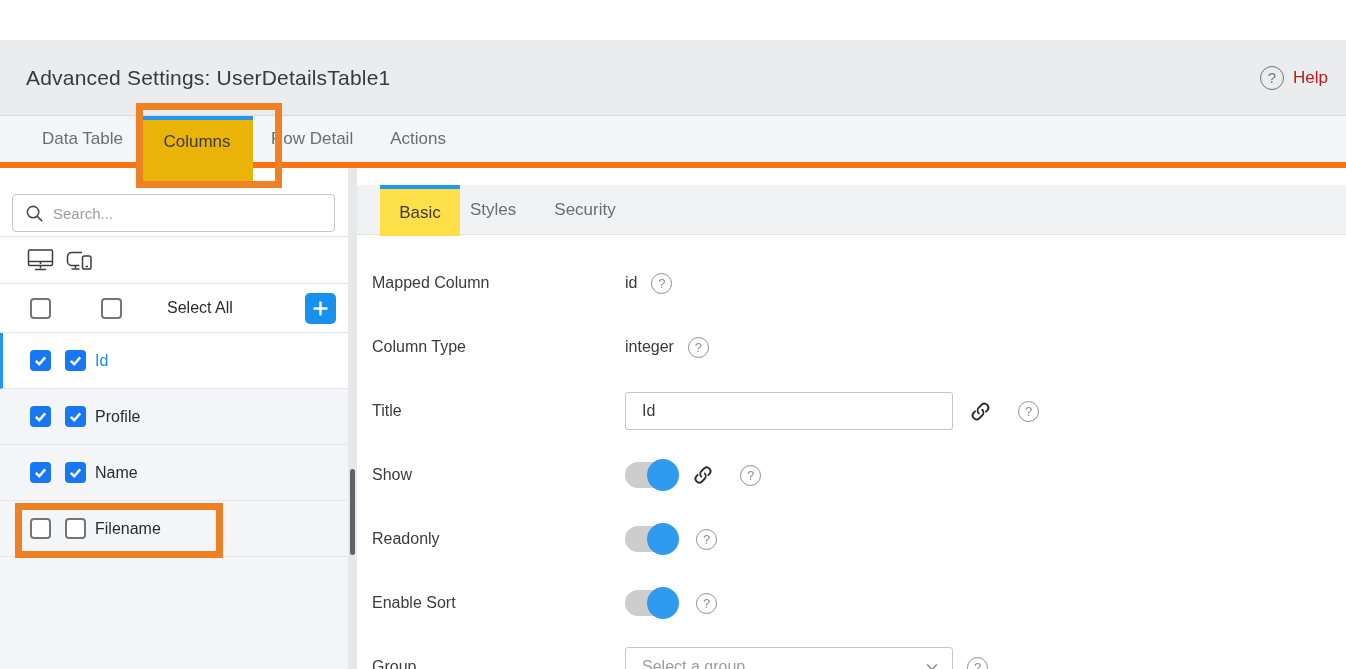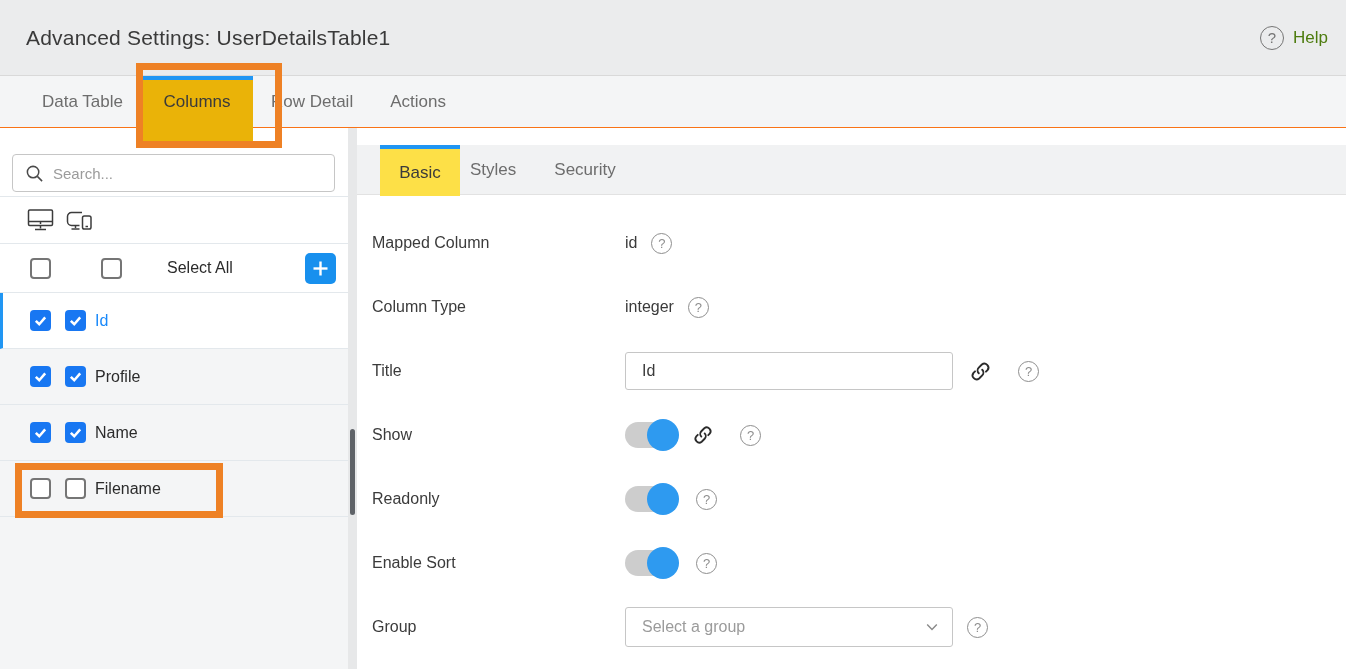--- a/index.html
+++ b/index.html
@@ -2,29 +2,29 @@
 <html><head>
 <meta charset="utf-8">
 <style>
   * { margin:0; padding:0; box-sizing:border-box; }
   html,body { width:1346px; height:669px; overflow:hidden; }
   body { font-family:"Liberation Sans","DejaVu Sans",sans-serif; background:#fff; color:#2f2f2f; }
   .app { position:relative; width:1346px; height:669px; background:#fff; }
 
   
   .header { height:76px; background:#ebeced; border-bottom:1px solid #d9d9d9;
-            display:flex; align-items:center; justify-content:space-between; padding:0 18px 0 26px; }
+            display:flex; align-items:center; justify-content:space-between; padding:0 18px 0 26px;margin-top:40px; }
   .header-title { font-size:21px; color:#3a3a3a; letter-spacing:.2px; }
   .help-btn { display:flex; align-items:center; gap:9px; cursor:pointer; }
   .help-btn .q-circle { width:24px; height:24px; border:1.6px solid #757575; border-radius:50%;
             display:flex; align-items:center; justify-content:center; font-size:15px; color:#757575; }
-  .help-btn .help-text { font-size:17px; color:#4d7c0f; }
-
-  
-  .main-tabbar { height:52px; background:#f4f5f6; border-bottom:1px solid #f97316;
+  .help-btn .help-text { font-size:17px; color:#b91c1c; }
+
+  
+  .main-tabbar { height:52px; background:#f4f5f6; border-bottom:6px solid #f97316;
                  display:flex; align-items:stretch; position:relative; z-index:2; }
   .mtab { font-size:17px; color:#6d6d6d; display:flex; align-items:center; cursor:pointer; }
   .mtab.t1 { margin-left:42px; }
   .mtab.t3 { margin-left:18px; }
   .mtab.t4 { margin-left:37px; }
   .mtab-active { margin-left:18px; width:112px; background:#eab308; border-top:4px solid #2196f3;
                  height:69px; margin-bottom:-17px; display:flex; align-items:flex-start; justify-content:center;
                  padding-top:12px; font-size:17px; color:#3b3b3b; cursor:pointer; }
 
   

